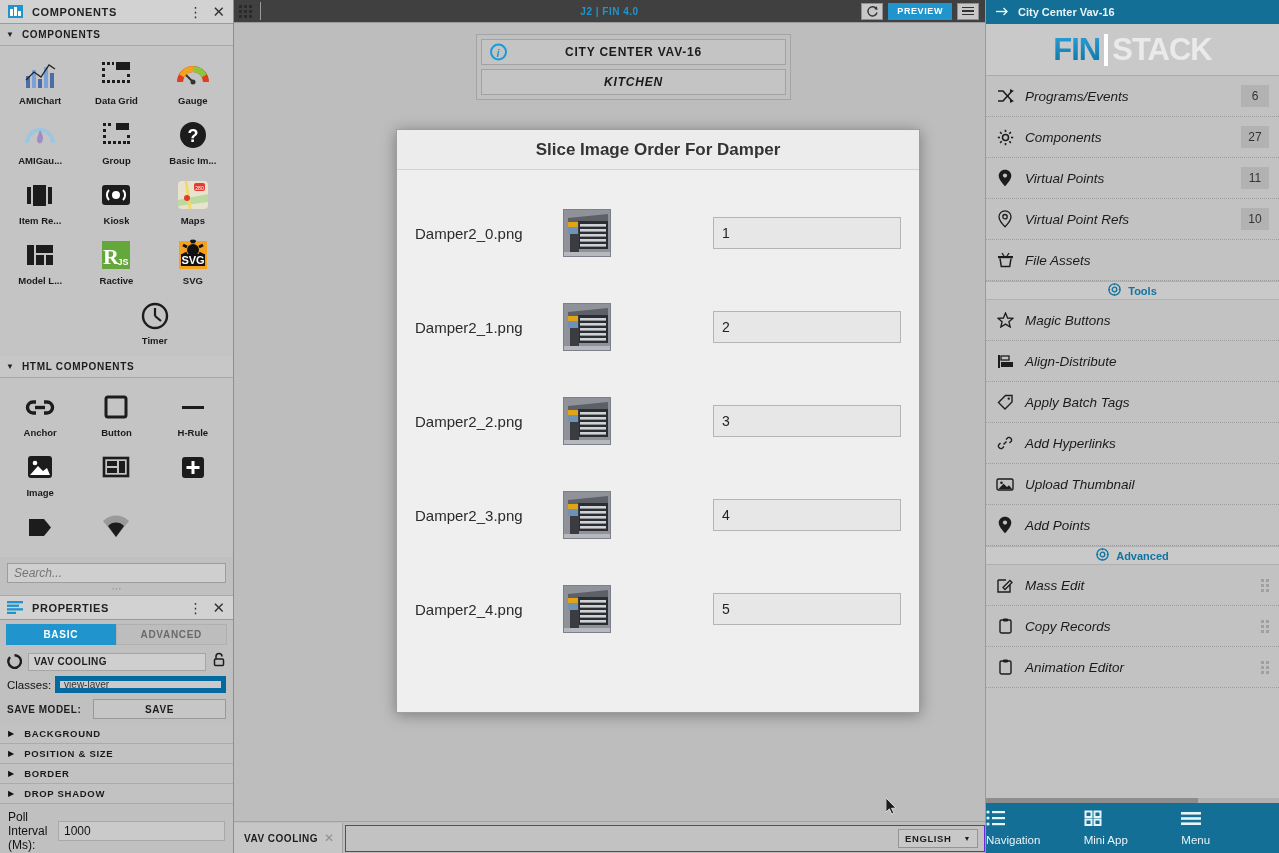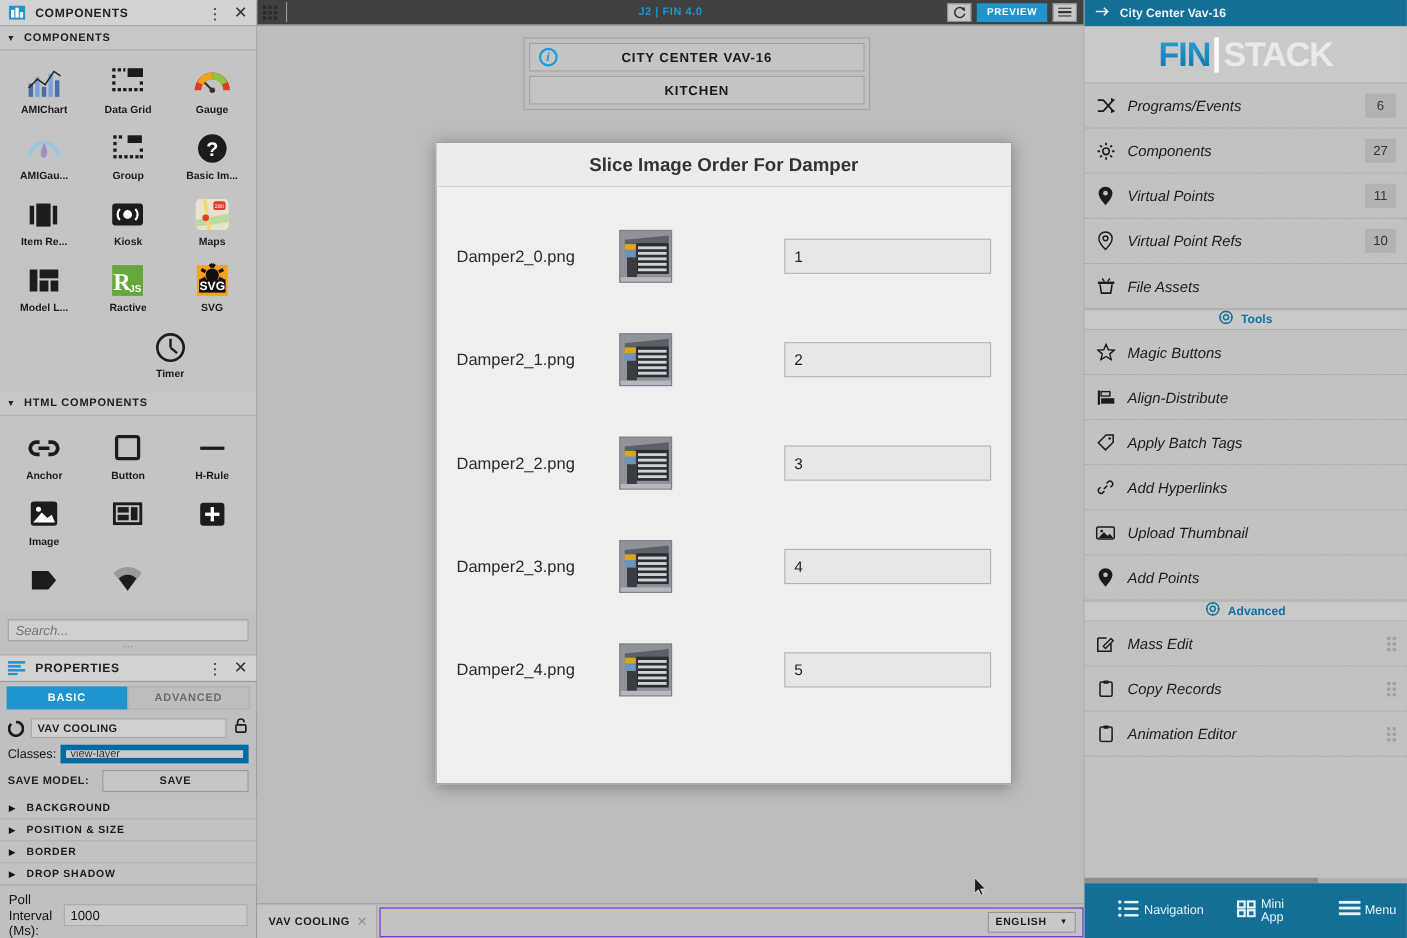--- a/index.html
+++ b/index.html
@@ -239,21 +239,21 @@
     gap: 7px; border-top: 1px solid #b0b0b0; border-bottom: 1px solid #b0b0b0;
   }
   .rp-group .gl { font-size: 11px; font-weight: bold; color: #1273a0; }
 
   #rp-scroll { position: absolute; left: 0; bottom: 50px; width: 100%; height: 5px; background: #b0b0b0; }
   #rp-scroll .thumb { width: 212px; height: 5px; background: #8d8d8d; }
   #rp-bottom-nav {
     position: absolute; left: 0; bottom: 0; width: 100%; height: 50px; background: #136f95;
     display: flex; align-items: center;
   }
-  .bn-item { flex: 1; display: flex; align-items: center; gap: 4px; cursor: pointer; margin-left: 30px; }
+  .bn-item { flex: 1; display: flex; flex-direction: column; align-items: flex-start; gap: 4px; cursor: pointer; }
   .bn-item .bn-lab { font-size: 11.5px; color: #e8f3f8; }
 
   
   #modal-overlay { position: absolute; inset: 0; }
   #modal {
     position: absolute; left: 396px; top: 129px; width: 524px; height: 584px;
     background: #efefef; border: 1px solid #9e9e9e; box-shadow: 0 2px 14px rgba(0,0,0,.35);
     display: flex; flex-direction: column;
   }
   #modal-header {
@@ -684,21 +684,21 @@
       </span>
     </div>
 
     <div id="canvas">
 
       <div class="widget-card" style="left:242px; top:10px; width:315px; padding:4px;">
         <div class="wc-btn">
           <span class="info-badge">i</span>
           <span>CITY CENTER VAV-16</span>
         </div>
-        <div class="wc-btn" style="margin-top:4px;">
+        <div class="wc-btn" style="margin-top:4px;font-style:italic;">
           <span>KITCHEN</span>
         </div>
       </div>
 
       <div class="duct"></div>
 
       <div class="widget-card occ-card">
         <div class="occ-head">
           <span class="printer-ic">
             <svg width="12" height="12" viewBox="0 0 12 12">

